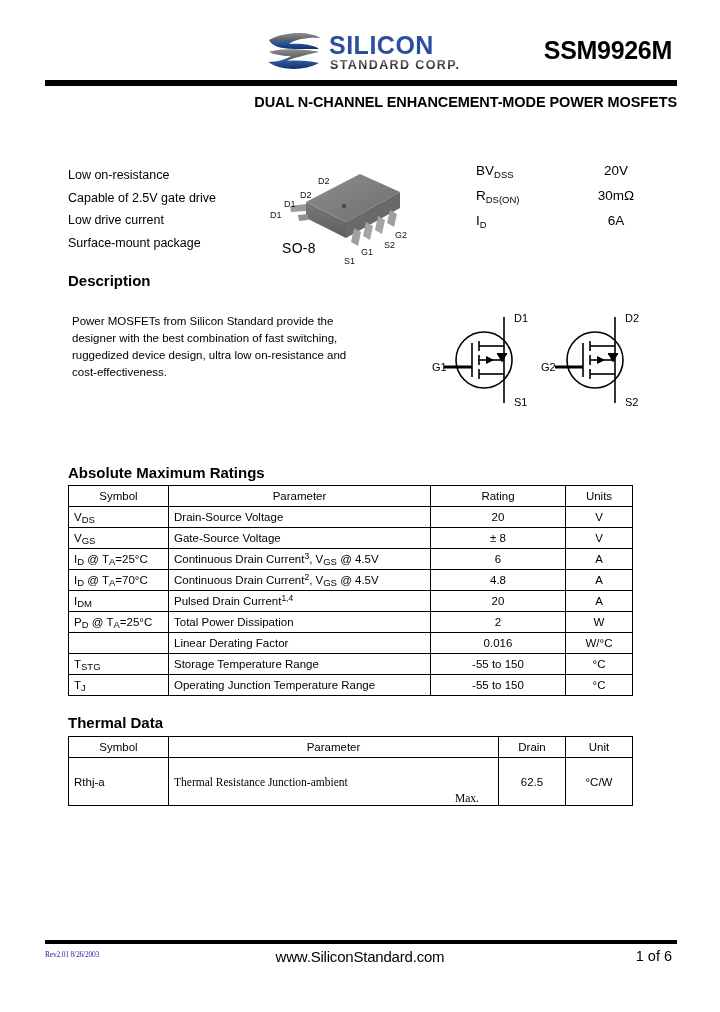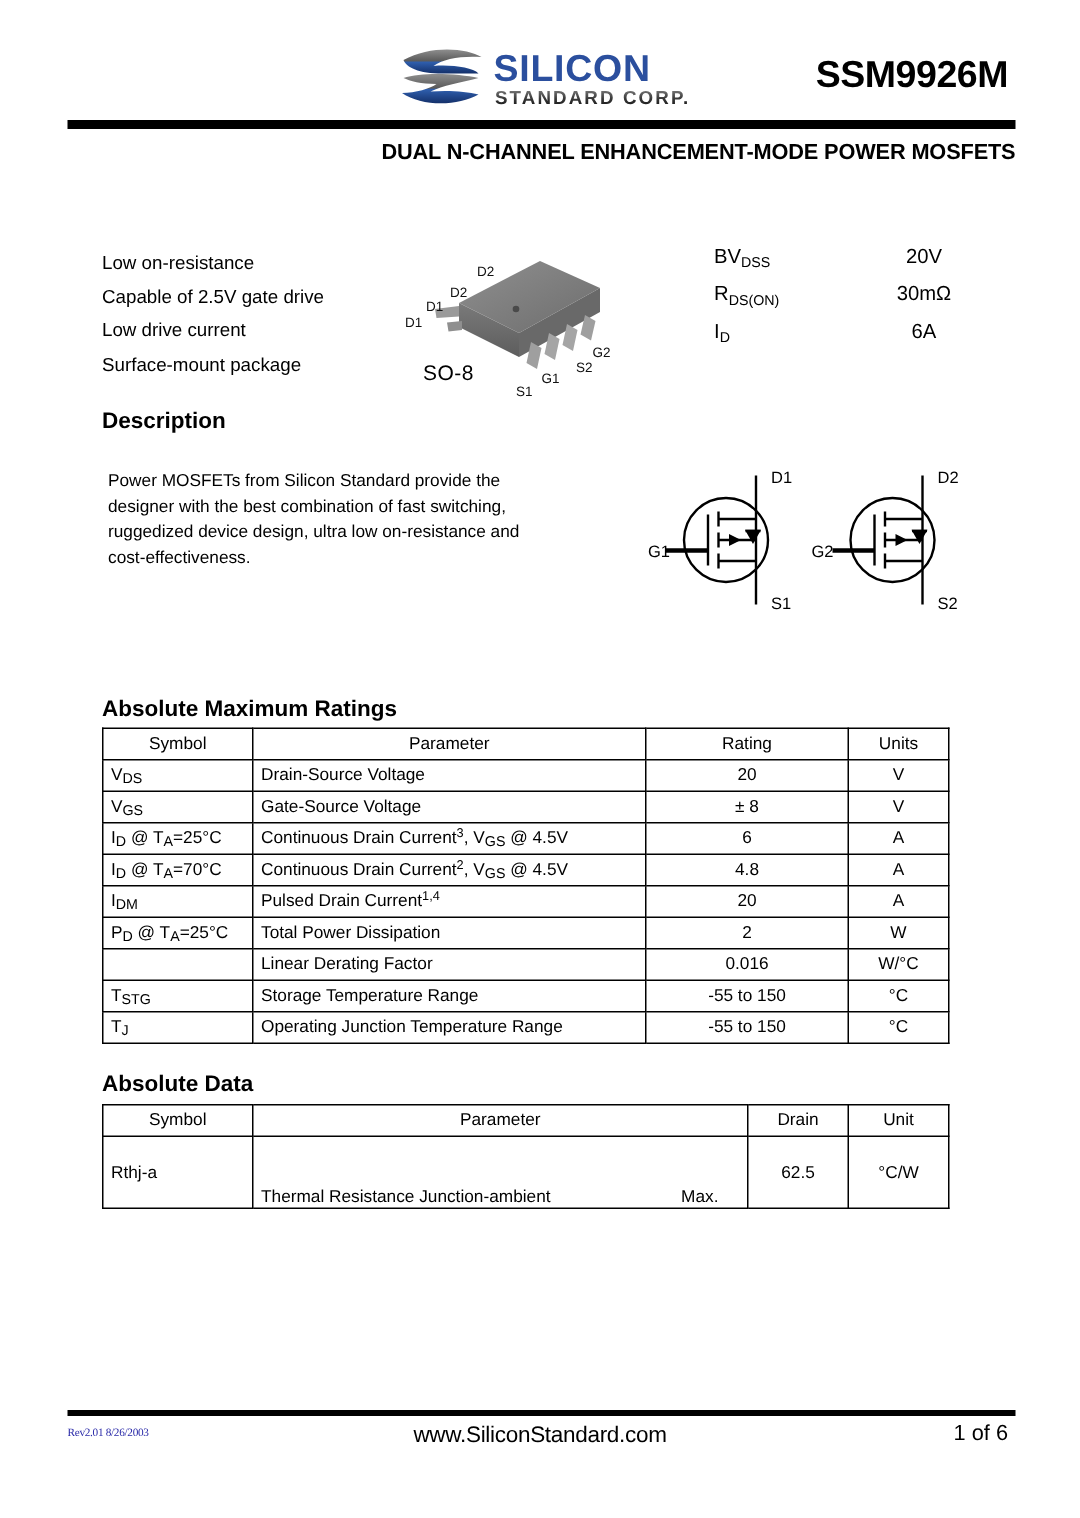--- a/index.html
+++ b/index.html
@@ -125,21 +125,21 @@
   .c-rating { width: 135px; text-align: center; }
   .c-units  { width: 67px;  text-align: center; }
 
   .t-sym    { width: 100px; }
   .t-param  { width: 330px; }
   .t-value  { width: 67px;  text-align: center; }
   .t-unit   { width: 67px;  text-align: center; }
 
   .head-cell { text-align: center; }
   .param-cell { text-align: left; }
-  .param-flex { display: flex; justify-content: space-between; align-items: flex-end; }
+  .param-flex { display: flex; justify-content: space-between; align-items: center; font-family: Liberation Serif, serif; }
   .param-max { padding-right: 14px; margin-top: 33px; }
 
   
   .rule-bottom {
     position: absolute; left: 45px; top: 940px;
     width: 632px; height: 4px; background: #000;
   }
   .rev {
     position: absolute; left: 45px; top: 950px;
     font-size: 7.5px; color: #2a2aa8;
@@ -381,21 +381,21 @@
       </tr>
       <tr>
         <td>T<span class="sub">J</span></td>
         <td class="param-cell">Operating Junction Temperature Range</td>
         <td class="c-rating">-55 to 150</td>
         <td class="c-units">°C</td>
       </tr>
     </tbody>
 </table>
 
-<div class="sec-title" id="thermal-heading">Absolute Data</div>
+<div class="sec-title" id="thermal-heading">Thermal Data</div>
 <table class="table-thermal">
   <colgroup>
     <col class="t-sym">
       <col class="t-param">
       <col class="t-value">
       <col class="t-unit">
   </colgroup>
   <thead>
     <tr>
       <th class="head-cell">Symbol</th>

